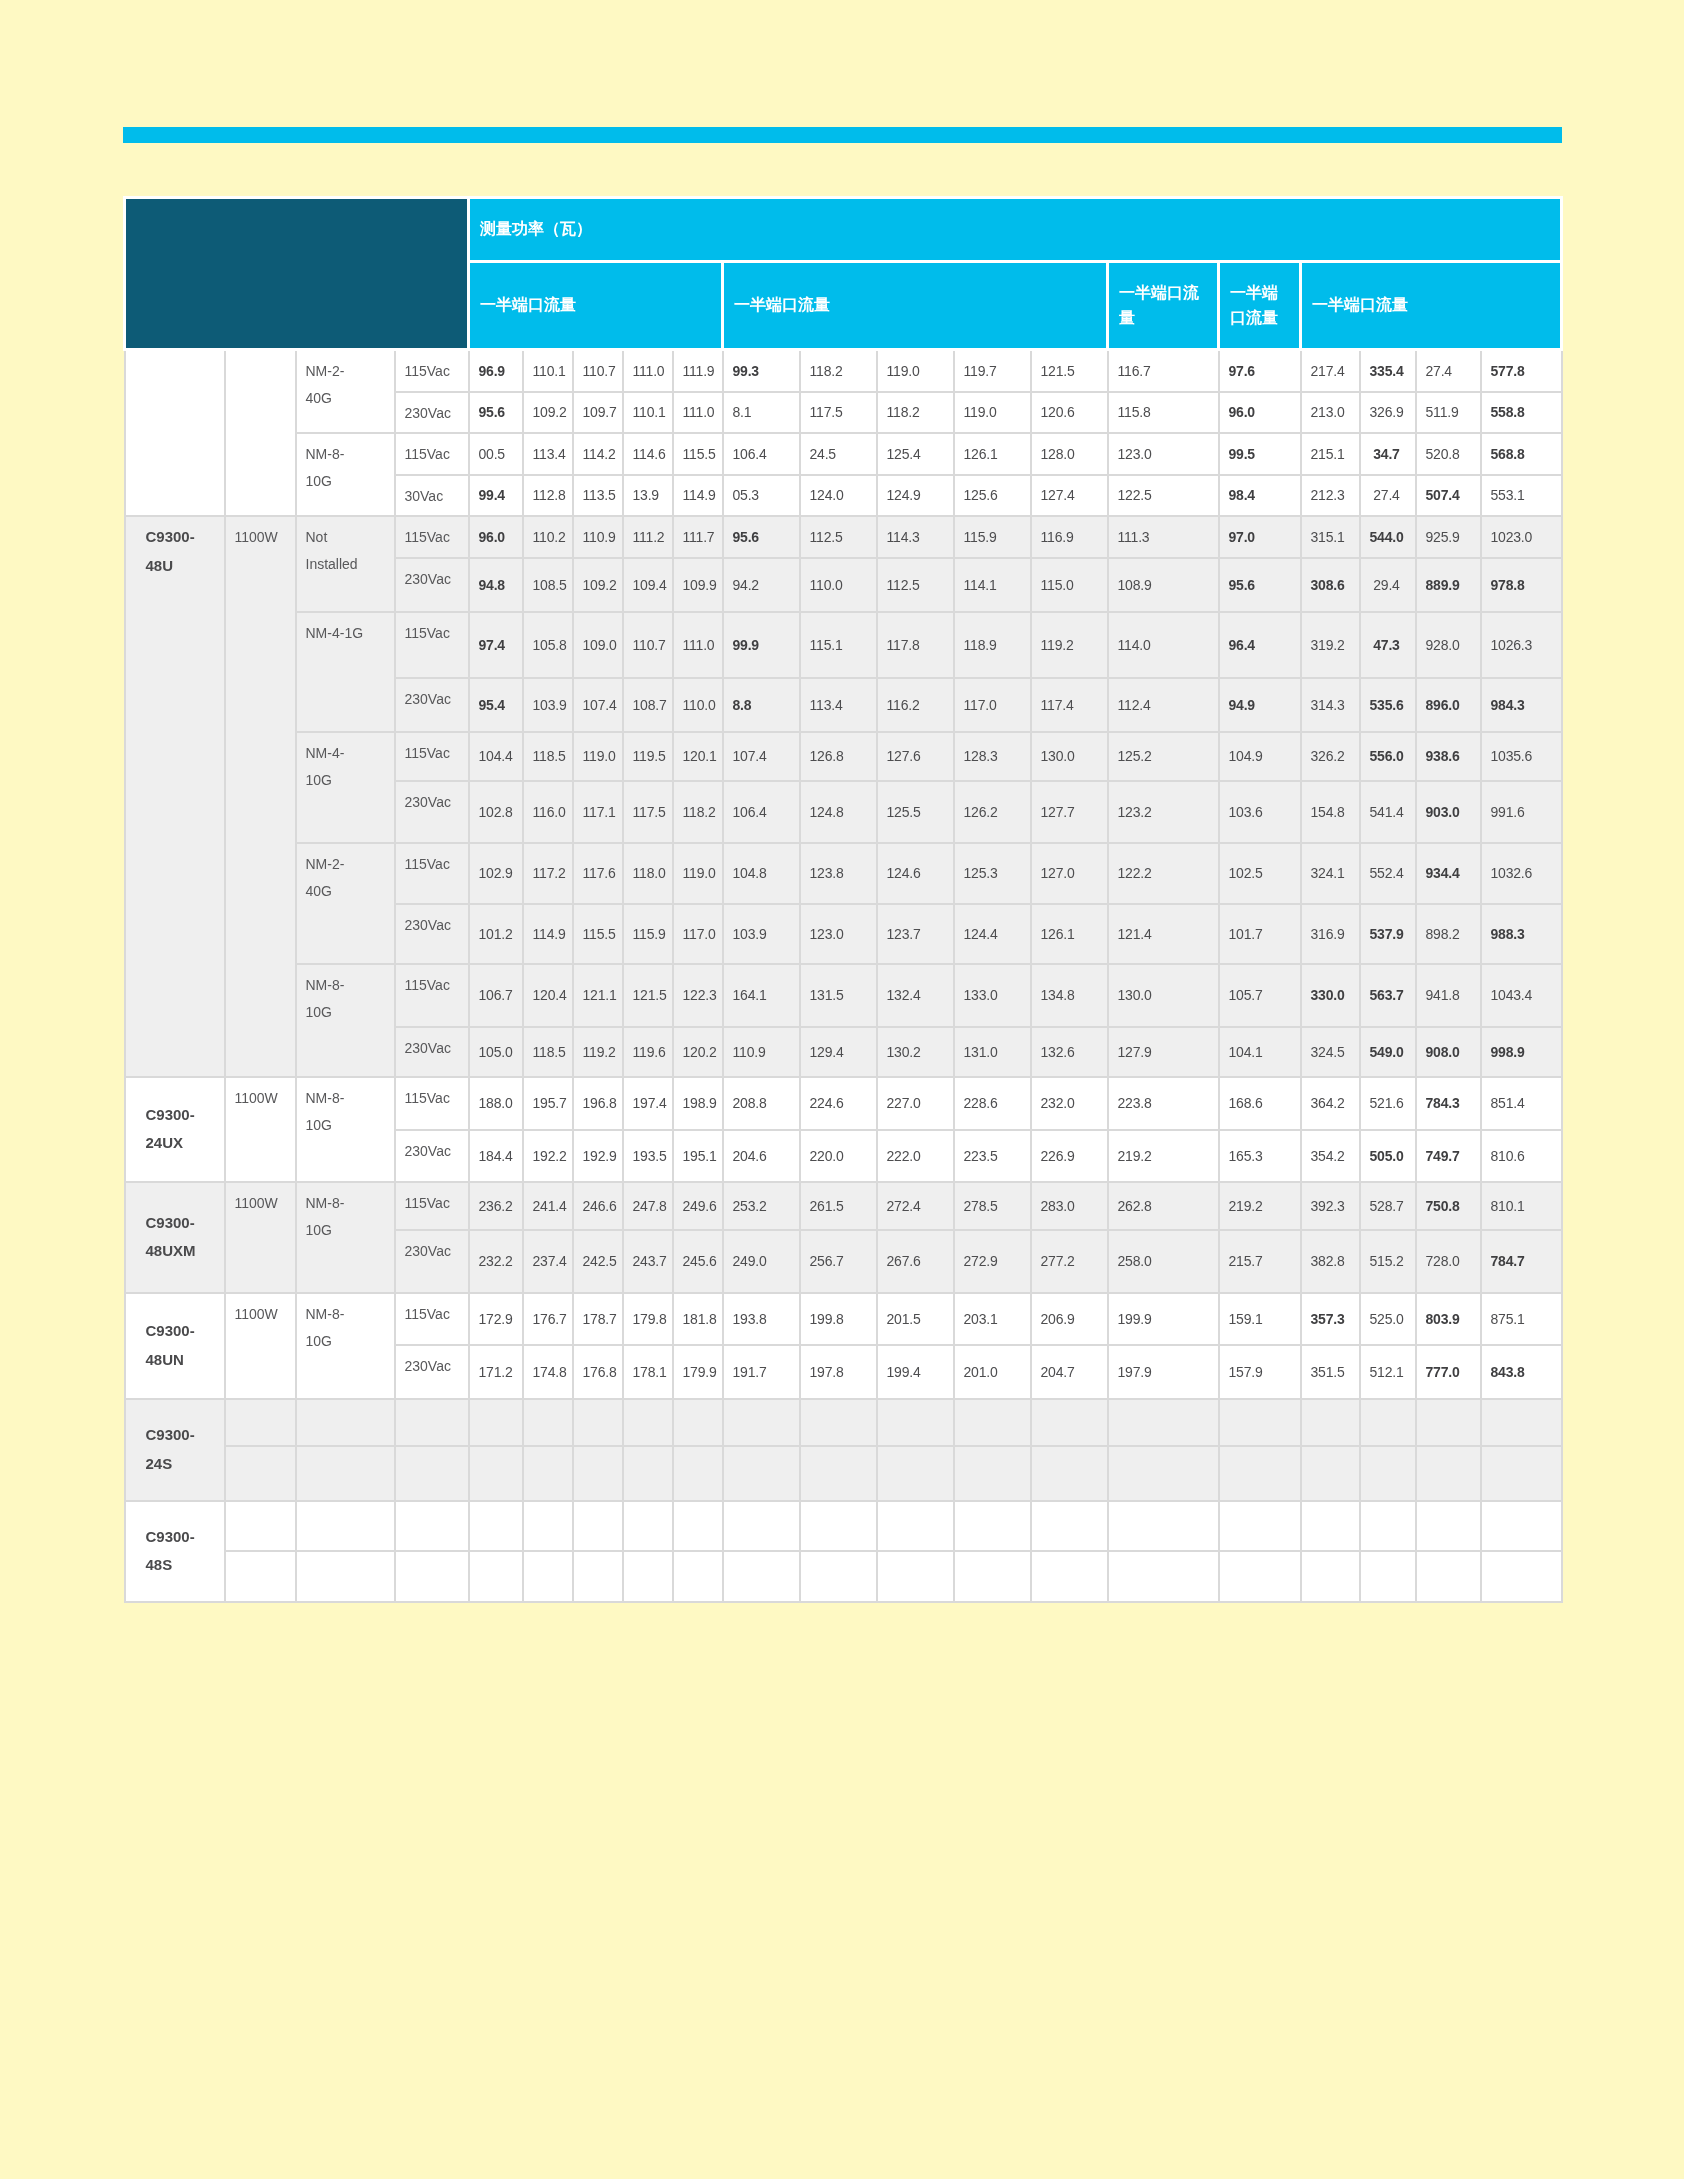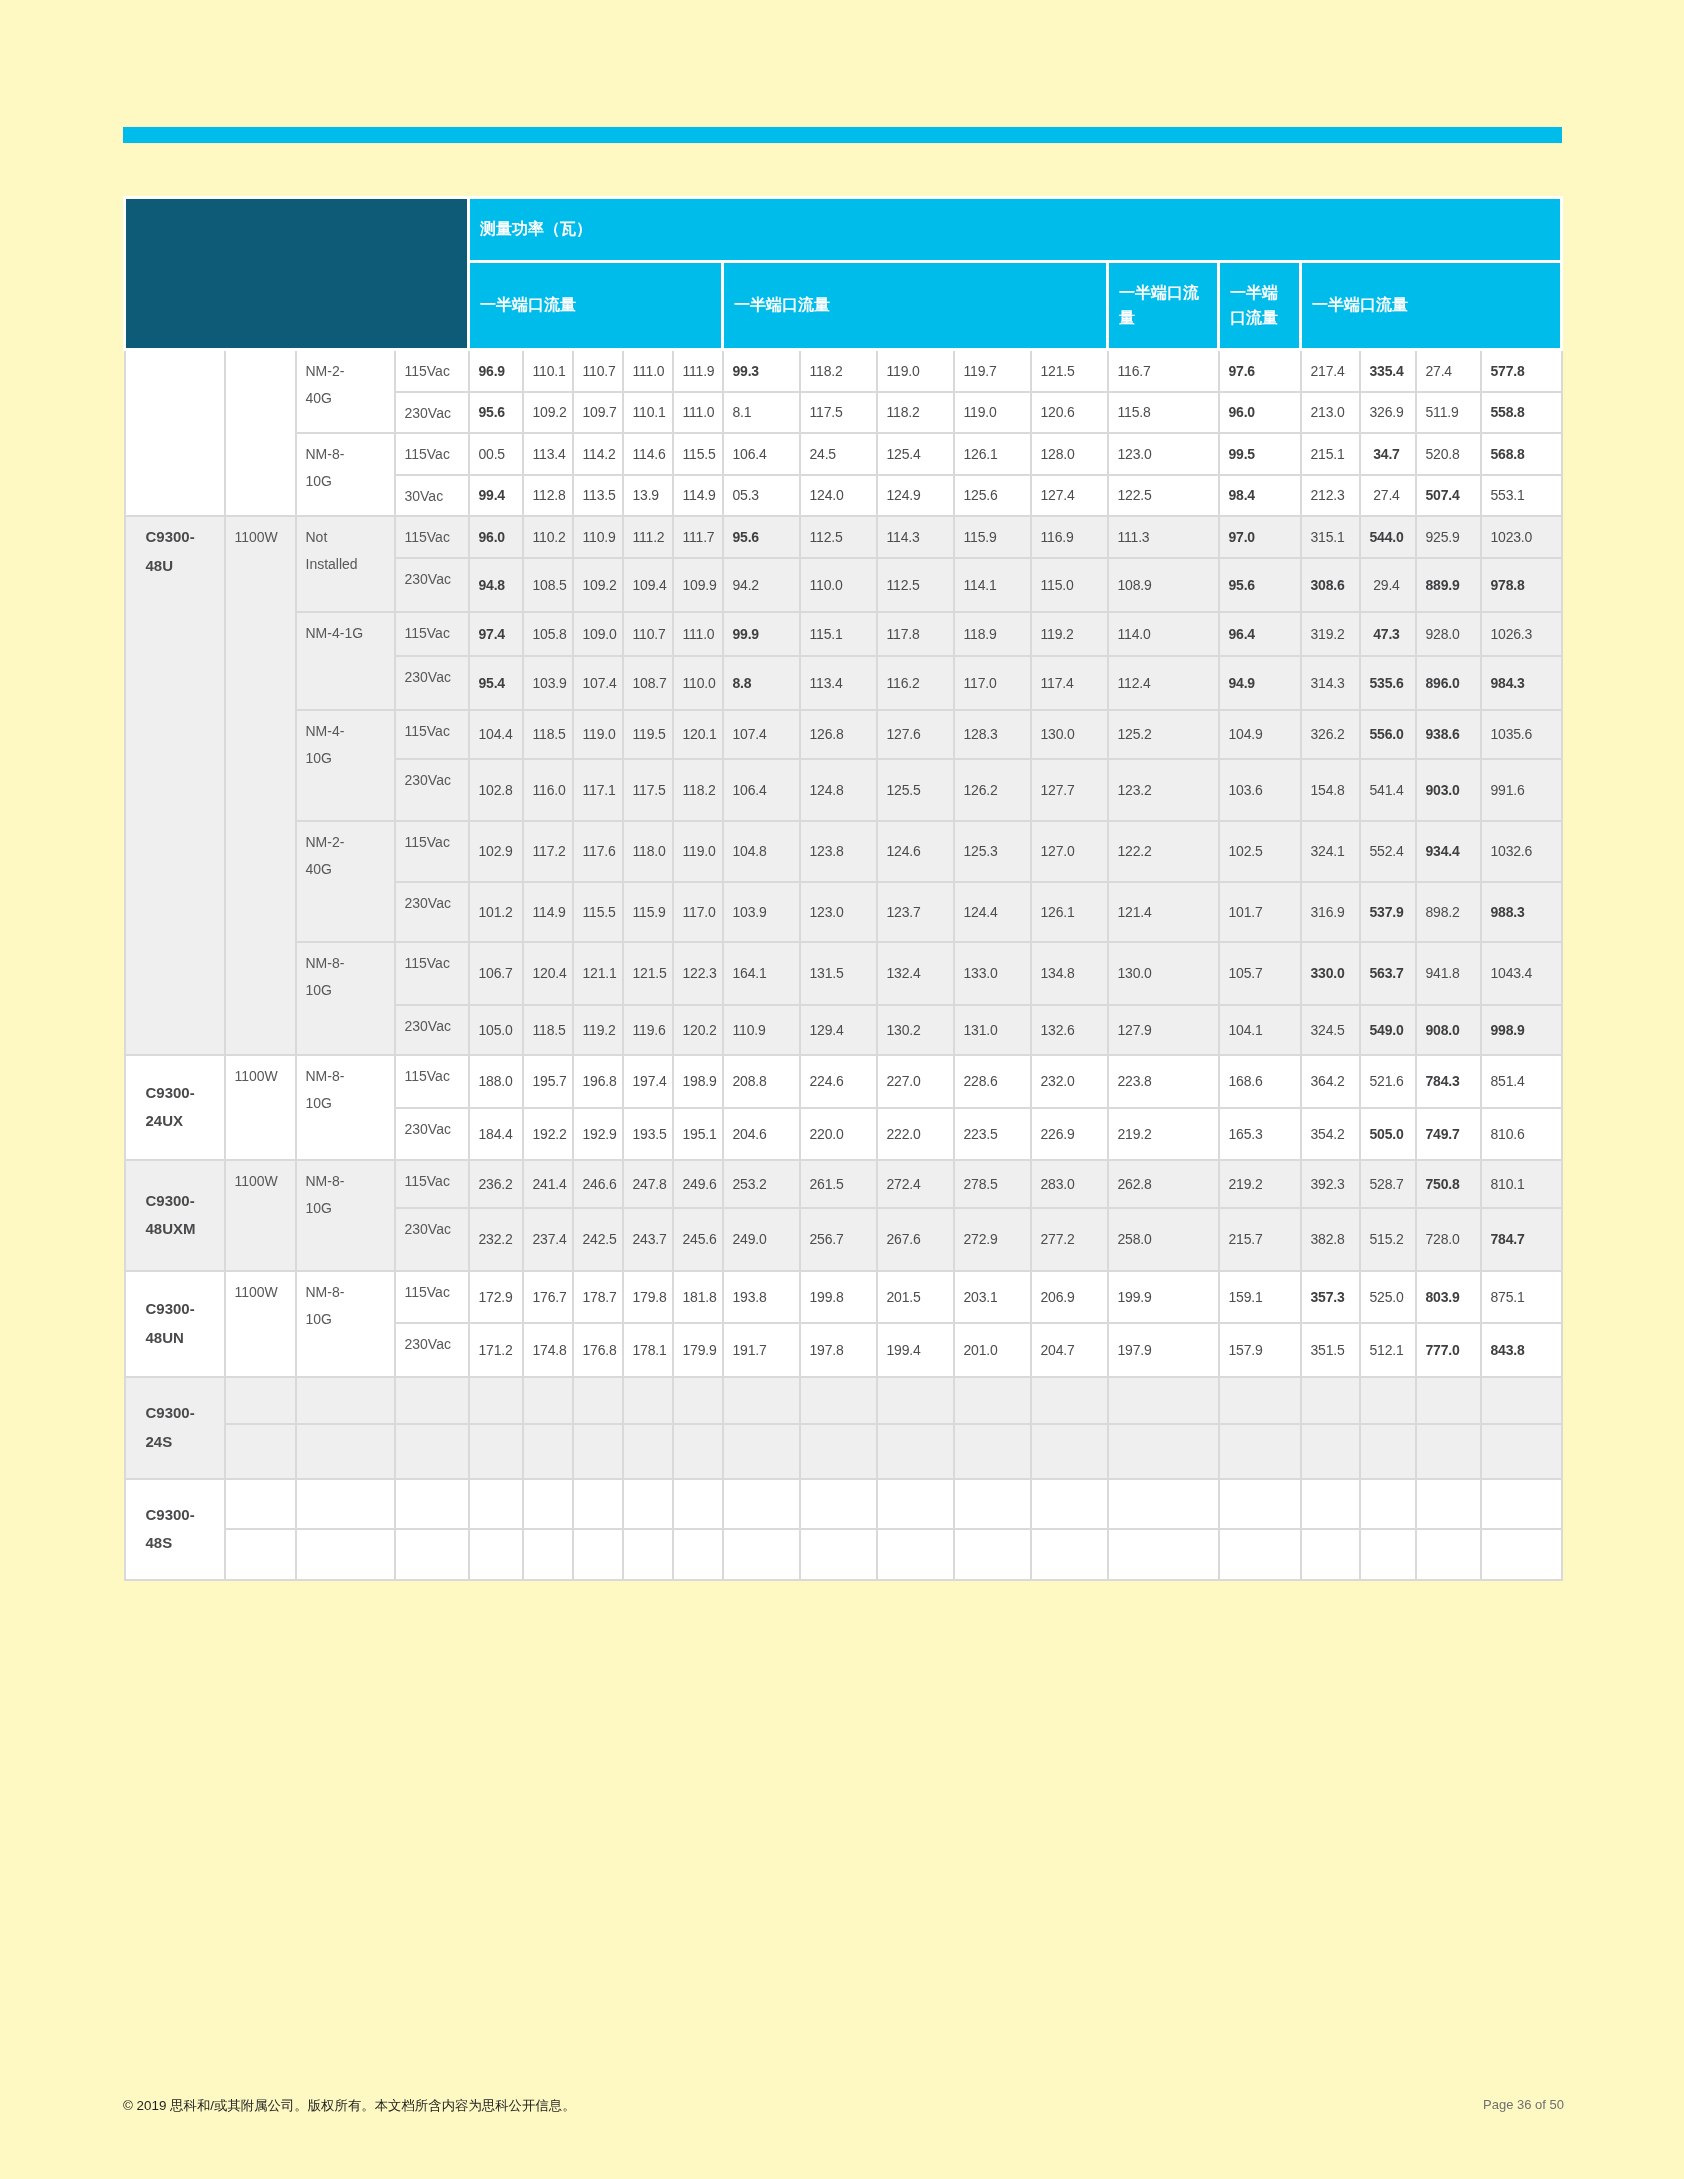--- a/index.html
+++ b/index.html
@@ -203,21 +203,21 @@
           <td class="cell num">112.5</td>
           <td class="cell num">114.1</td>
           <td class="cell num">115.0</td>
           <td class="cell num">108.9</td>
           <td class="cell num b">95.6</td>
           <td class="cell num b">308.6</td>
           <td class="cell num"> 29.4</td>
           <td class="cell num b">889.9</td>
           <td class="cell num b">978.8</td>
         </tr>
-        <tr class="shade-gray" style="height: 44px; margin-left: 24px;">
+        <tr class="shade-gray" style="height: 66px; margin-left: 24px;">
           <td class="cell plain" rowspan="2">NM-4-1G</td>
           <td class="cell plain">115Vac</td>
           <td class="cell num b">97.4</td>
           <td class="cell num">105.8</td>
           <td class="cell num">109.0</td>
           <td class="cell num">110.7</td>
           <td class="cell num">111.0</td>
           <td class="cell num b">99.9</td>
           <td class="cell num">115.1</td>
           <td class="cell num">117.8</td>
@@ -581,18 +581,14 @@
           <td class="cell num"></td>
           <td class="cell num"></td>
           <td class="cell num"></td>
           <td class="cell num"></td>
           <td class="cell num"></td>
           <td class="cell num"></td>
           <td class="cell num"></td>
         </tr>
       </tbody>
   </table>
-  <div class="footer">
-    <span class="left">© 2019 思科和/或其附属公司。版权所有。本文档所含内容为思科公开信息。</span>
-    <span class="right">Page 36 of 50</span>
-  </div>
 </div>
 
 
 </body></html>

